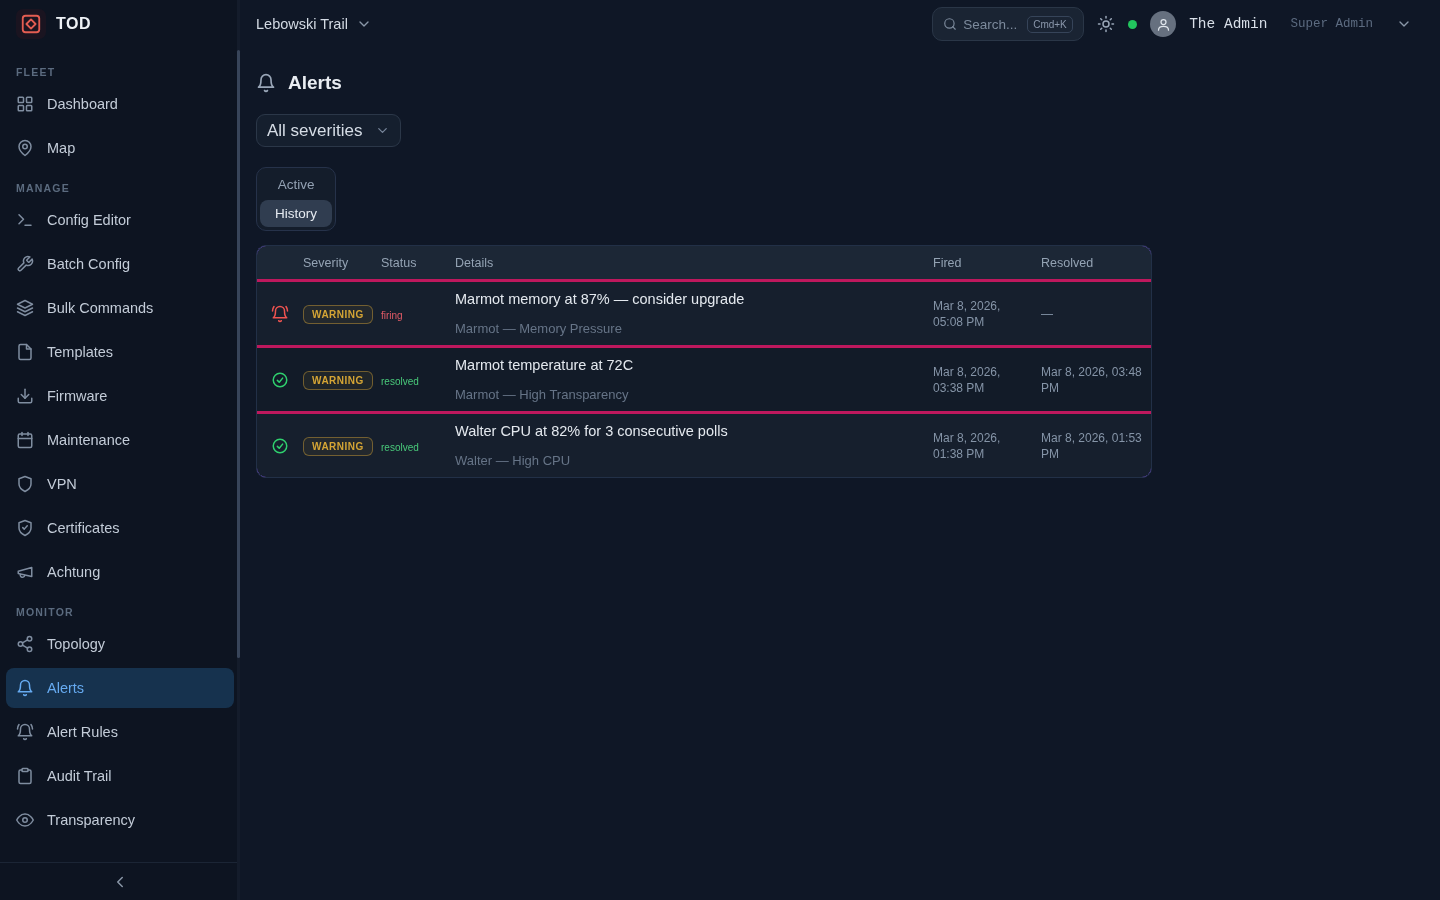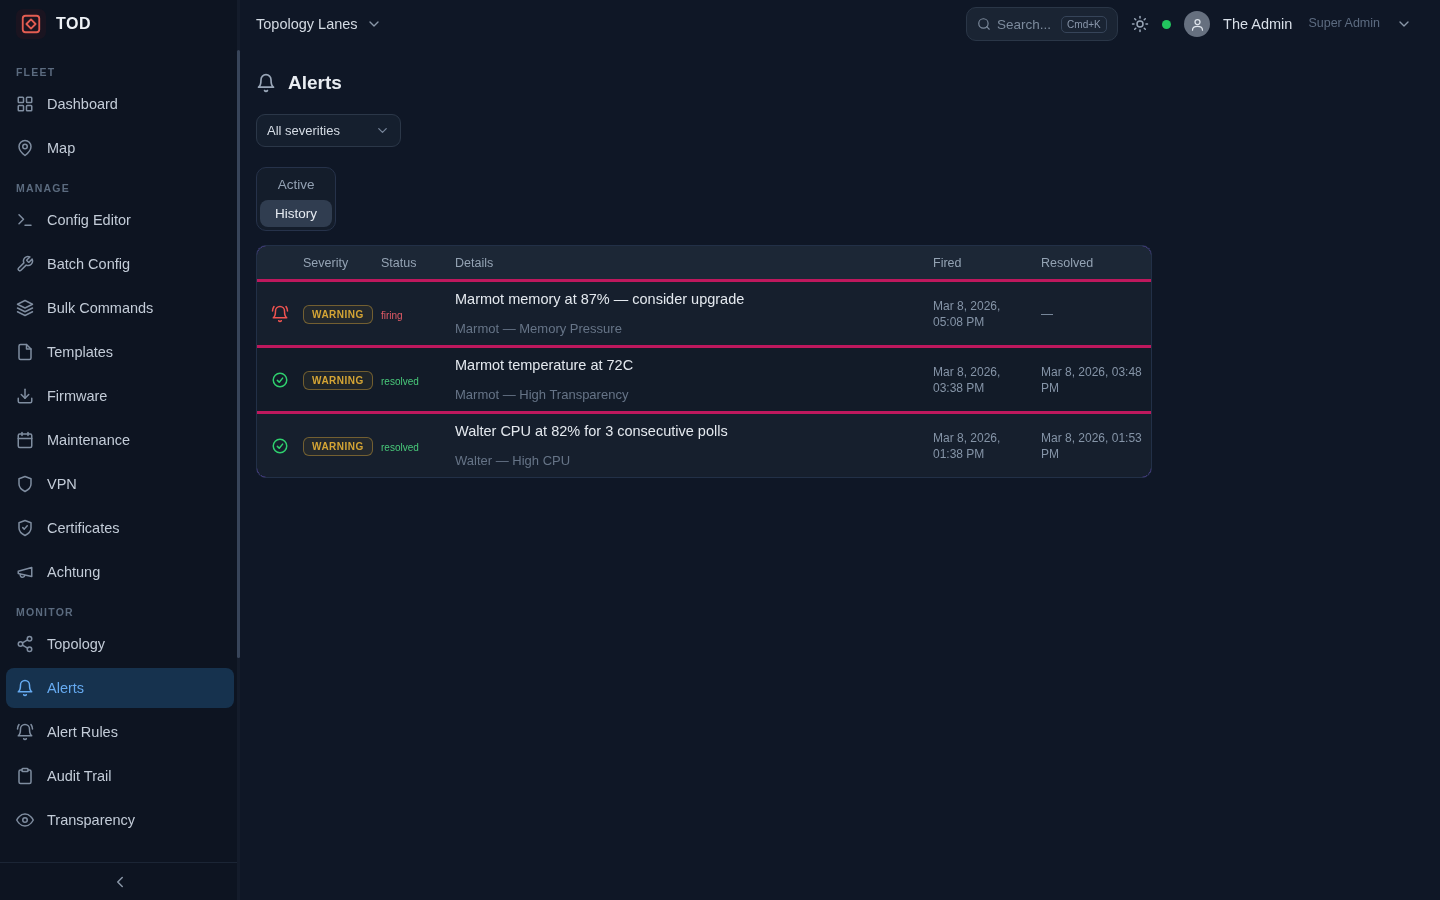--- a/index.html
+++ b/index.html
@@ -72,35 +72,35 @@
     padding:2px 5px; white-space:nowrap;
   }
   .icon-btn { background:none; border:none; cursor:pointer; color:#9aa7b8; display:inline-flex; }
   .icon-btn .icon { width:18px; height:18px; }
   .status-dot { width:9px; height:9px; border-radius:50%; }
   .avatar {
     width:26px; height:26px; border-radius:50%; background:#66707f; color:#dfe5ec;
     display:flex; align-items:center; justify-content:center;
   }
   .avatar .icon { width:15px; height:15px; }
-  .user-menu { display:flex; align-items:flex-start; gap:16px; background:none; border:none; cursor:pointer; font-family:Liberation Sans, sans-serif; }
+  .user-menu { display:flex; align-items:center; gap:23px; background:none; border:none; cursor:pointer; font-family:Liberation Mono, monospace; }
   .user-name { font-size:14.5px; color:#d8dfe8; }
   .user-role { font-size:12.5px; color:#5c6b80; }
   .user-menu .icon { width:16px; height:16px; color:#8a97a8; }
 
   
   .content { padding:16px; }
   .page-header { display:flex; align-items:center; gap:12px; margin-top:8px; }
   .page-header .icon { width:20px; height:20px; color:#9aa7b8; }
   .page-title { font-size:19px; font-weight:700; color:#e9edf2; }
 
   .select {
     margin-top:20px; width:145px; height:33px; background:#151f2e; border:1px solid #2b3748;
     border-radius:9px; display:flex; align-items:center; justify-content:space-between;
-    padding:0 10px; cursor:pointer; font-family:inherit; font-size:13px; color:#d6dde6;
+    padding:0 10px; cursor:pointer; font-family:inherit; font-size:17px; color:#d6dde6;
   }
   .select .icon { width:15px; height:15px; color:#77859a; }
 
   .tabs {
     margin-top:20px; display:inline-flex; background:#141d2b; border:1px solid #26324a;
     border-radius:10px; padding:3px; gap:2px;flex-direction:column;
   }
   .tab {
     border:none; background:none; cursor:pointer; font-family:inherit; font-size:13.5px;
     color:#93a1b3; padding:6px 15px; border-radius:8px;
@@ -317,21 +317,21 @@
       </button>
     </div>
     <div class="sb-track"></div>
     <div class="sb-thumb"></div>
   </aside>
 
   <div class="main">
 
     <header class="topbar">
       <button class="org-selector">
-        <span>Topology Lanes</span>
+        <span>Lebowski Trail</span>
         <span class="icon">
           <svg viewBox="0 0 24 24" fill="none" stroke="currentColor" stroke-width="2" stroke-linecap="round" stroke-linejoin="round">
               <polyline points="6 9 12 15 18 9"></polyline>
             </svg>
         </span>
       </button>
       <div class="topbar-right">
         <div class="searchbox">
           <span class="icon">
             <svg viewBox="0 0 24 24" fill="none" stroke="currentColor" stroke-width="2" stroke-linecap="round" stroke-linejoin="round">

